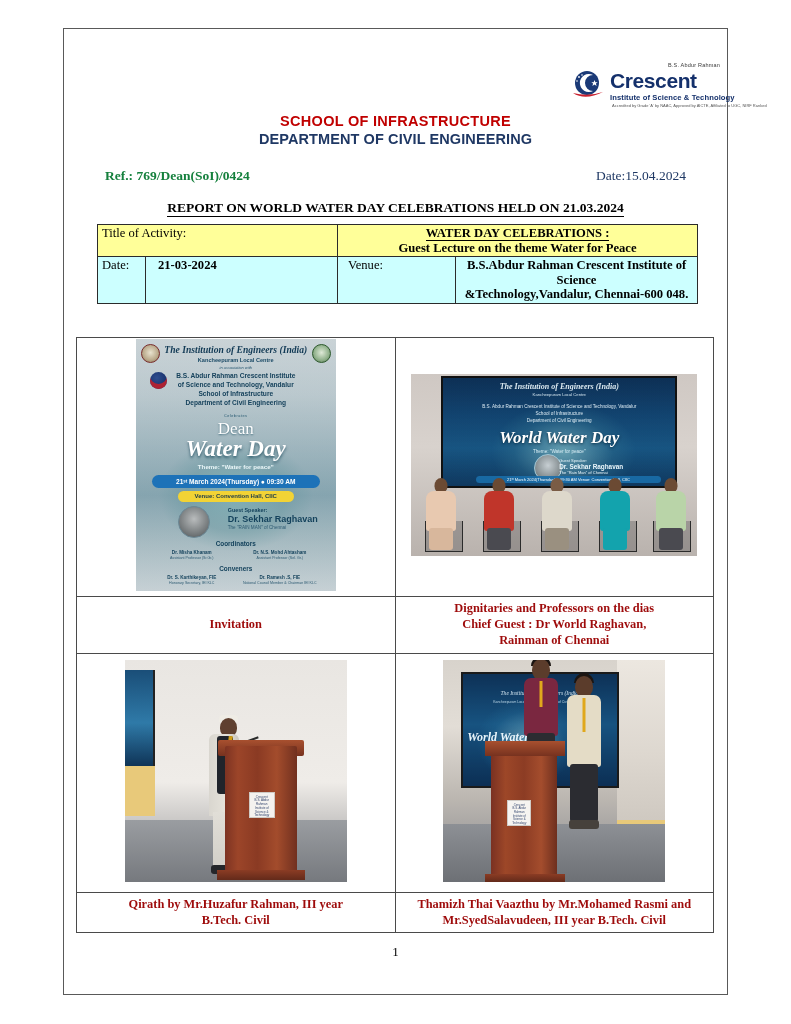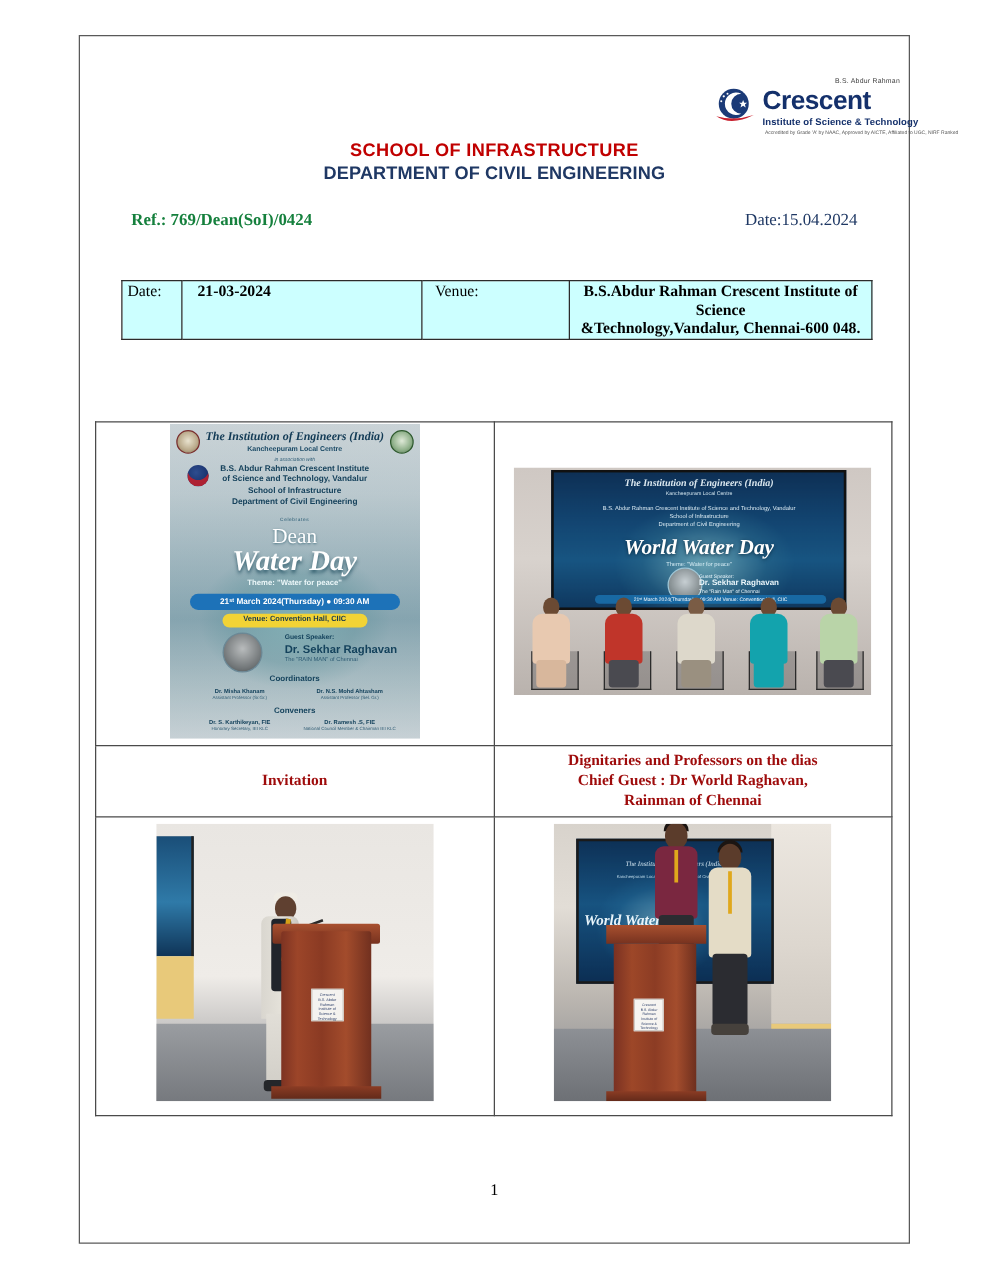--- a/index.html
+++ b/index.html
@@ -575,29 +575,37 @@
     </svg>
     <div id="logo-word">Crescent</div>
     <div id="logo-sub">Institute of Science &amp; Technology</div>
     <div id="logo-accred">Accredited by Grade 'A' by NAAC, Approved by AICTE, Affiliated to UGC, NIRF Ranked</div>
   </div>
 
   <div id="school-title">SCHOOL OF INFRASTRUCTURE</div>
   <div id="dept-title">DEPARTMENT OF CIVIL ENGINEERING</div>
   <div id="ref-line">Ref.: 769/Dean(SoI)/0424</div>
   <div id="date-line">Date:15.04.2024</div>
+  <div id="report-title"><span>REPORT ON WORLD WATER DAY CELEBRATIONS  HELD ON 21.03.2024</span></div>
 
   <table id="info-table">
     <colgroup>
       <col style="width:48px">
         <col style="width:192px">
         <col style="width:118px">
         <col style="width:242px">
     </colgroup>
     <tbody>
+      <tr>
+        <td class="cell-yellow c-left" colspan="2">Title of Activity:</td>
+        <td class="cell-yellow c-center" colspan="2">
+          <div class="b"><span class="u">WATER DAY CELEBRATIONS  :</span></div>
+          <div class="b">Guest Lecture on the theme Water for Peace</div>
+        </td>
+      </tr>
       <tr style="height:38px">
         <td class="cell-blue c-left">Date:</td>
         <td class="cell-blue c-left b" style="padding-left:12px">21-03-2024</td>
         <td class="cell-blue c-left" style="padding-left:10px">Venue:</td>
         <td class="cell-blue c-center b">
           <div>B.S.Abdur Rahman Crescent Institute of Science</div>
           <div>&amp;Technology,Vandalur, Chennai-600 048.</div>
         </td>
       </tr>
     </tbody>
@@ -775,18 +783,28 @@
               <div class="ps-plaque">
                 <div>Crescent</div>
                 <div>B.S. Abdur Rahman</div>
                 <div>Institute of Science &amp; Technology</div>
               </div>
             </div>
           </div>
         </td>
       </tr>
 
+      <tr>
+        <td class="caption-cell">
+          <div>Qirath by Mr.Huzafur Rahman, III year</div>
+          <div>B.Tech. Civil</div>
+        </td>
+        <td class="caption-cell">
+          <div>Thamizh Thai Vaazthu by Mr.Mohamed Rasmi and</div>
+          <div>Mr.SyedSalavudeen, III year B.Tech. Civil</div>
+        </td>
+      </tr>
     </tbody>
   </table>
 
   <div id="page-number">1</div>
 
 </div>
 
 </body></html>

